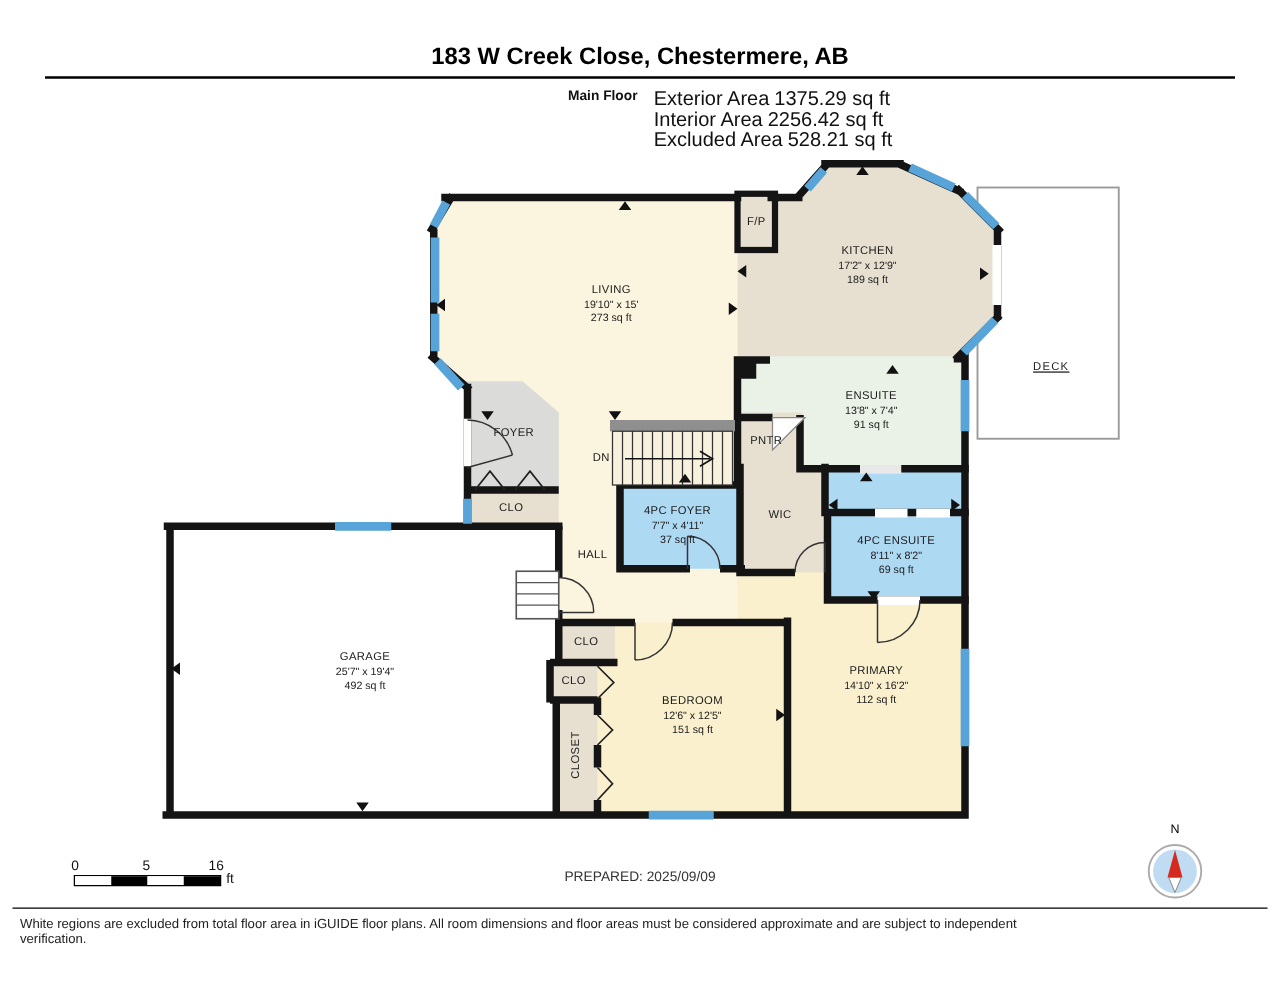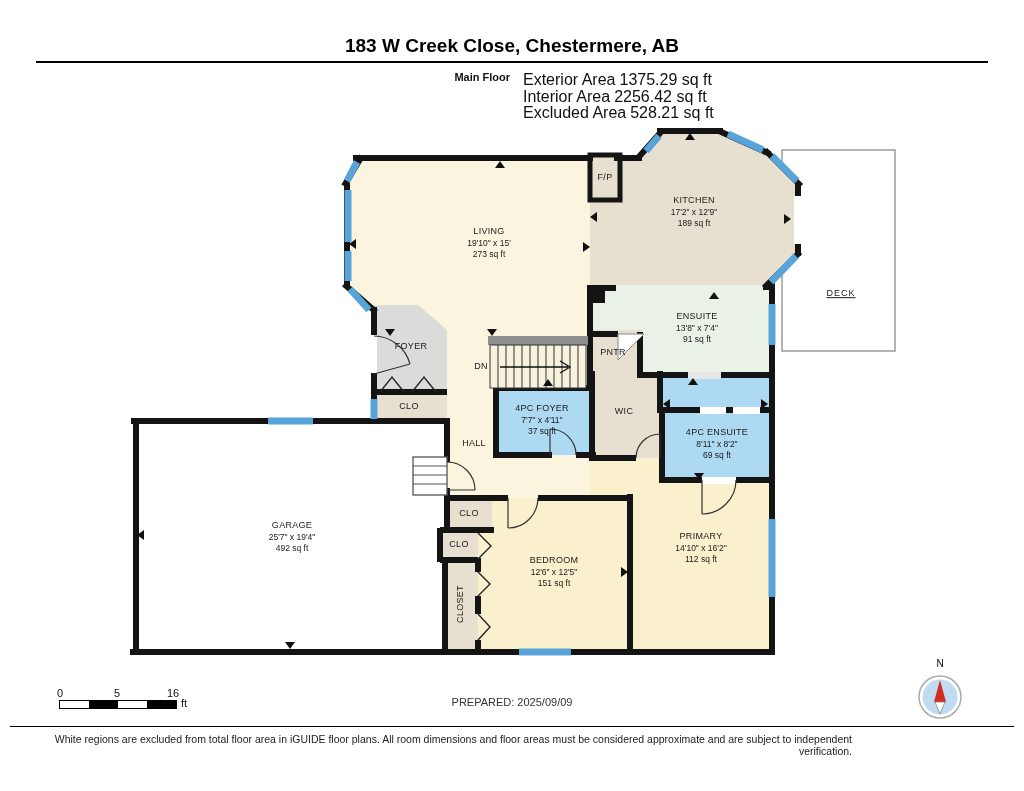--- a/index.html
+++ b/index.html
@@ -14,21 +14,21 @@
   .aval{margin-left:4px;}
   .rlabel{position:absolute;transform:translate(-50%,-50%);text-align:center;
           font-size:8.5px;line-height:1.3;color:#1a1a1a;white-space:nowrap;}
   .rlabel .rname{font-size:9px;letter-spacing:.3px;}
   .rlabel div:empty{display:none;}
   .rot{transform:translate(-50%,-50%) rotate(-90deg);}
   #dn-label{font-size:8px;}
   #fp-label{font-size:7px;}
   #deck-label .rname{letter-spacing:1px;text-decoration:underline;}
   #prepared{top:696px;left:0;width:1024px;text-align:center;font-size:11px;color:#333;}
-  #disclaimer{top:733px;left:0;width:852px;text-align:right;font-size:10.5px;color:#222;}
+  #disclaimer{top:733px;left:16px;width:852px;text-align:left;font-size:10.5px;color:#222;}
   .tick{top:687px;font-size:11px;text-align:center;}
   #scale-bar{top:700px;left:59px;width:116px;height:7px;border:1px solid #000;display:flex;}
   #scale-bar .seg{height:100%;width:29px;}
   .seg.w{background:#fff;} .seg.b{background:#000;}
   #scale-unit{top:697px;left:181px;font-size:11px;}
   #compass-n{top:658px;left:916px;width:48px;text-align:center;font-size:10px;color:#000;}
 </style>
 </head>
 <body>
 

